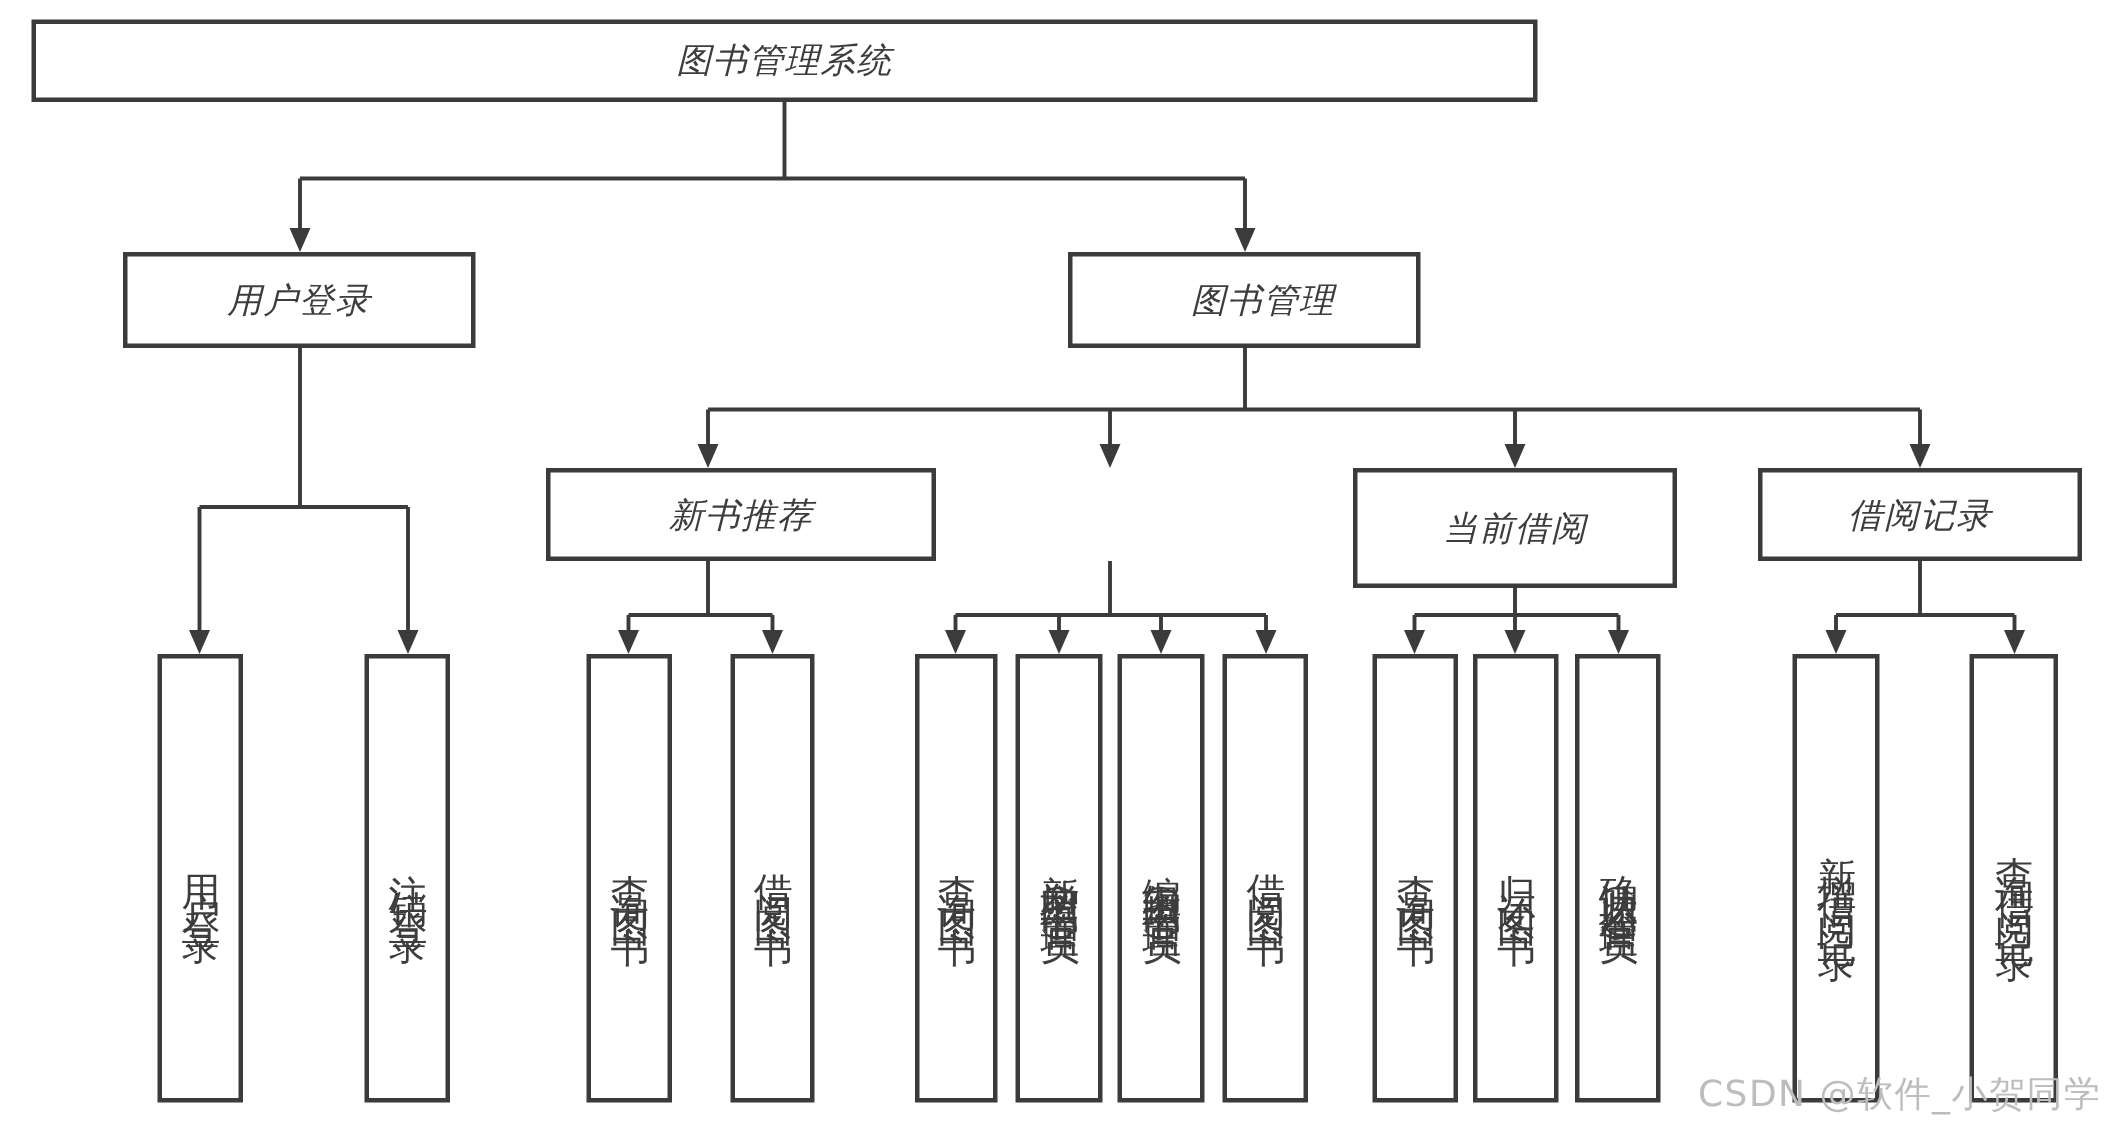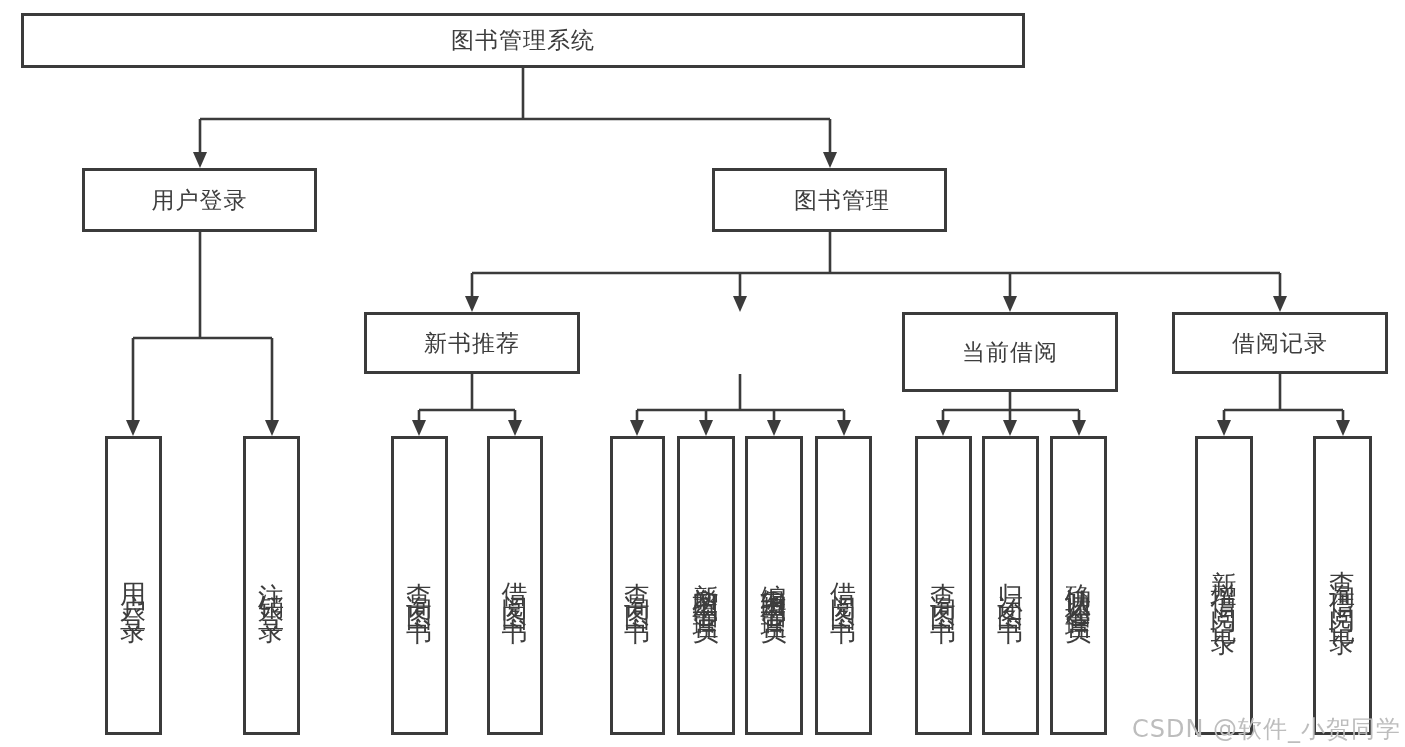--- a/index.html
+++ b/index.html
@@ -24,26 +24,27 @@
     position: absolute;
     border: 3px solid #3b3b3b;
     background: #ffffff;
     display: flex;
     align-items: center;
     justify-content: center;
     color: #3d3d3d;
     font-size: 23px;
     letter-spacing: 1px;
     white-space: nowrap;
+    font-style: italic;
   }
 
   .root  { left: 21px;   top: 13px;  width: 1004px; height: 55px; }
   .l2-0  { left: 82px;   top: 168px; width: 235px;  height: 64px; }
   .l2-1  { left: 712px;  top: 168px; width: 235px;  height: 64px; padding-left: 25px; }
-  .l3-0  { left: 364px;  top: 312px; width: 216px;  height: 62px; }
+  .l3-0  { left: 364px;  top: 312px; width: 260px;  height: 62px; }
   .l3-1  { left: 632px;  top: 312px; width: 216px;  height: 62px; }
   .l3-2  { left: 902px;  top: 312px; width: 216px;  height: 80px; }
   .l3-3  { left: 1172px; top: 312px; width: 216px;  height: 62px; }
 
   .leaf {
     position: absolute;
     top: 436px;
     width: 57px;
     height: 299px;
     border: 3px solid #3b3b3b;

